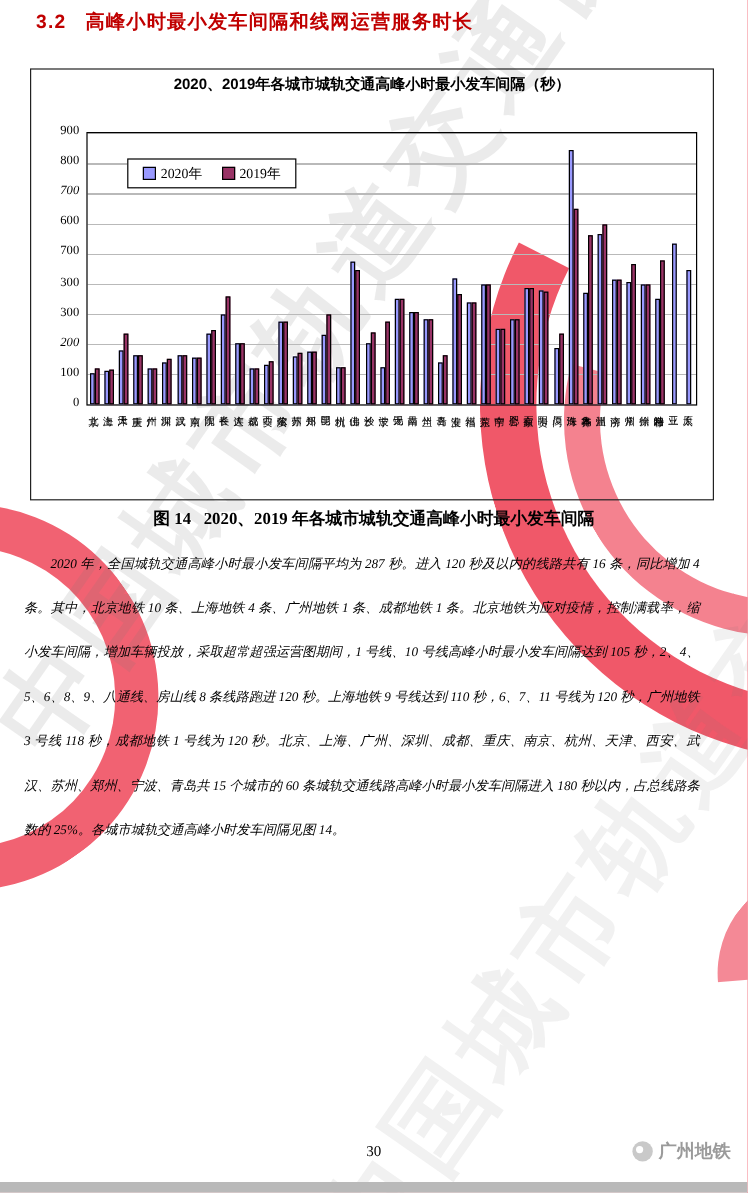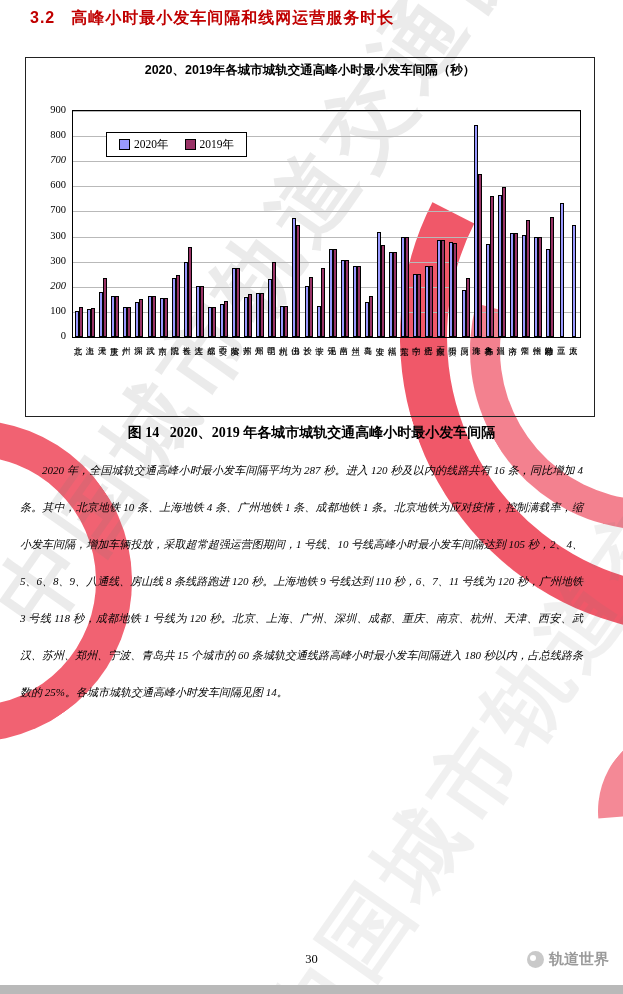--- a/index.html
+++ b/index.html
@@ -396,17 +396,17 @@
   </div>
 
   <div class="caption">图 14   2020、2019 年各城市城轨交通高峰小时最小发车间隔</div>
 
   <div class="para">2020 年，全国城轨交通高峰小时最小发车间隔平均为 287 秒。进入 120 秒及以内的线路共有 16 条，同比增加 4 条。其中，北京地铁 10 条、上海地铁 4 条、广州地铁 1 条、成都地铁 1 条。北京地铁为应对疫情，控制满载率，缩小发车间隔，增加车辆投放，采取超常超强运营图期间，1 号线、10 号线高峰小时最小发车间隔达到 105 秒，2、4、5、6、8、9、八通线、房山线 8 条线路跑进 120 秒。上海地铁 9 号线达到 110 秒，6、7、11 号线为 120 秒，广州地铁 3 号线 118 秒，成都地铁 1 号线为 120 秒。北京、上海、广州、深圳、成都、重庆、南京、杭州、天津、西安、武汉、苏州、郑州、宁波、青岛共 15 个城市的 60 条城轨交通线路高峰小时最小发车间隔进入 180 秒以内，占总线路条数的 25%。各城市城轨交通高峰小时发车间隔见图 14。</div>
 
   <div class="pageno">30</div>
 
   <div class="brand">
     <span class="brand-logo"></span>
-    <span>轨道世界</span>
+    <span>广州地铁</span>
   </div>
 
   <div class="graybar"></div>
 </div>
 
 </body></html>

